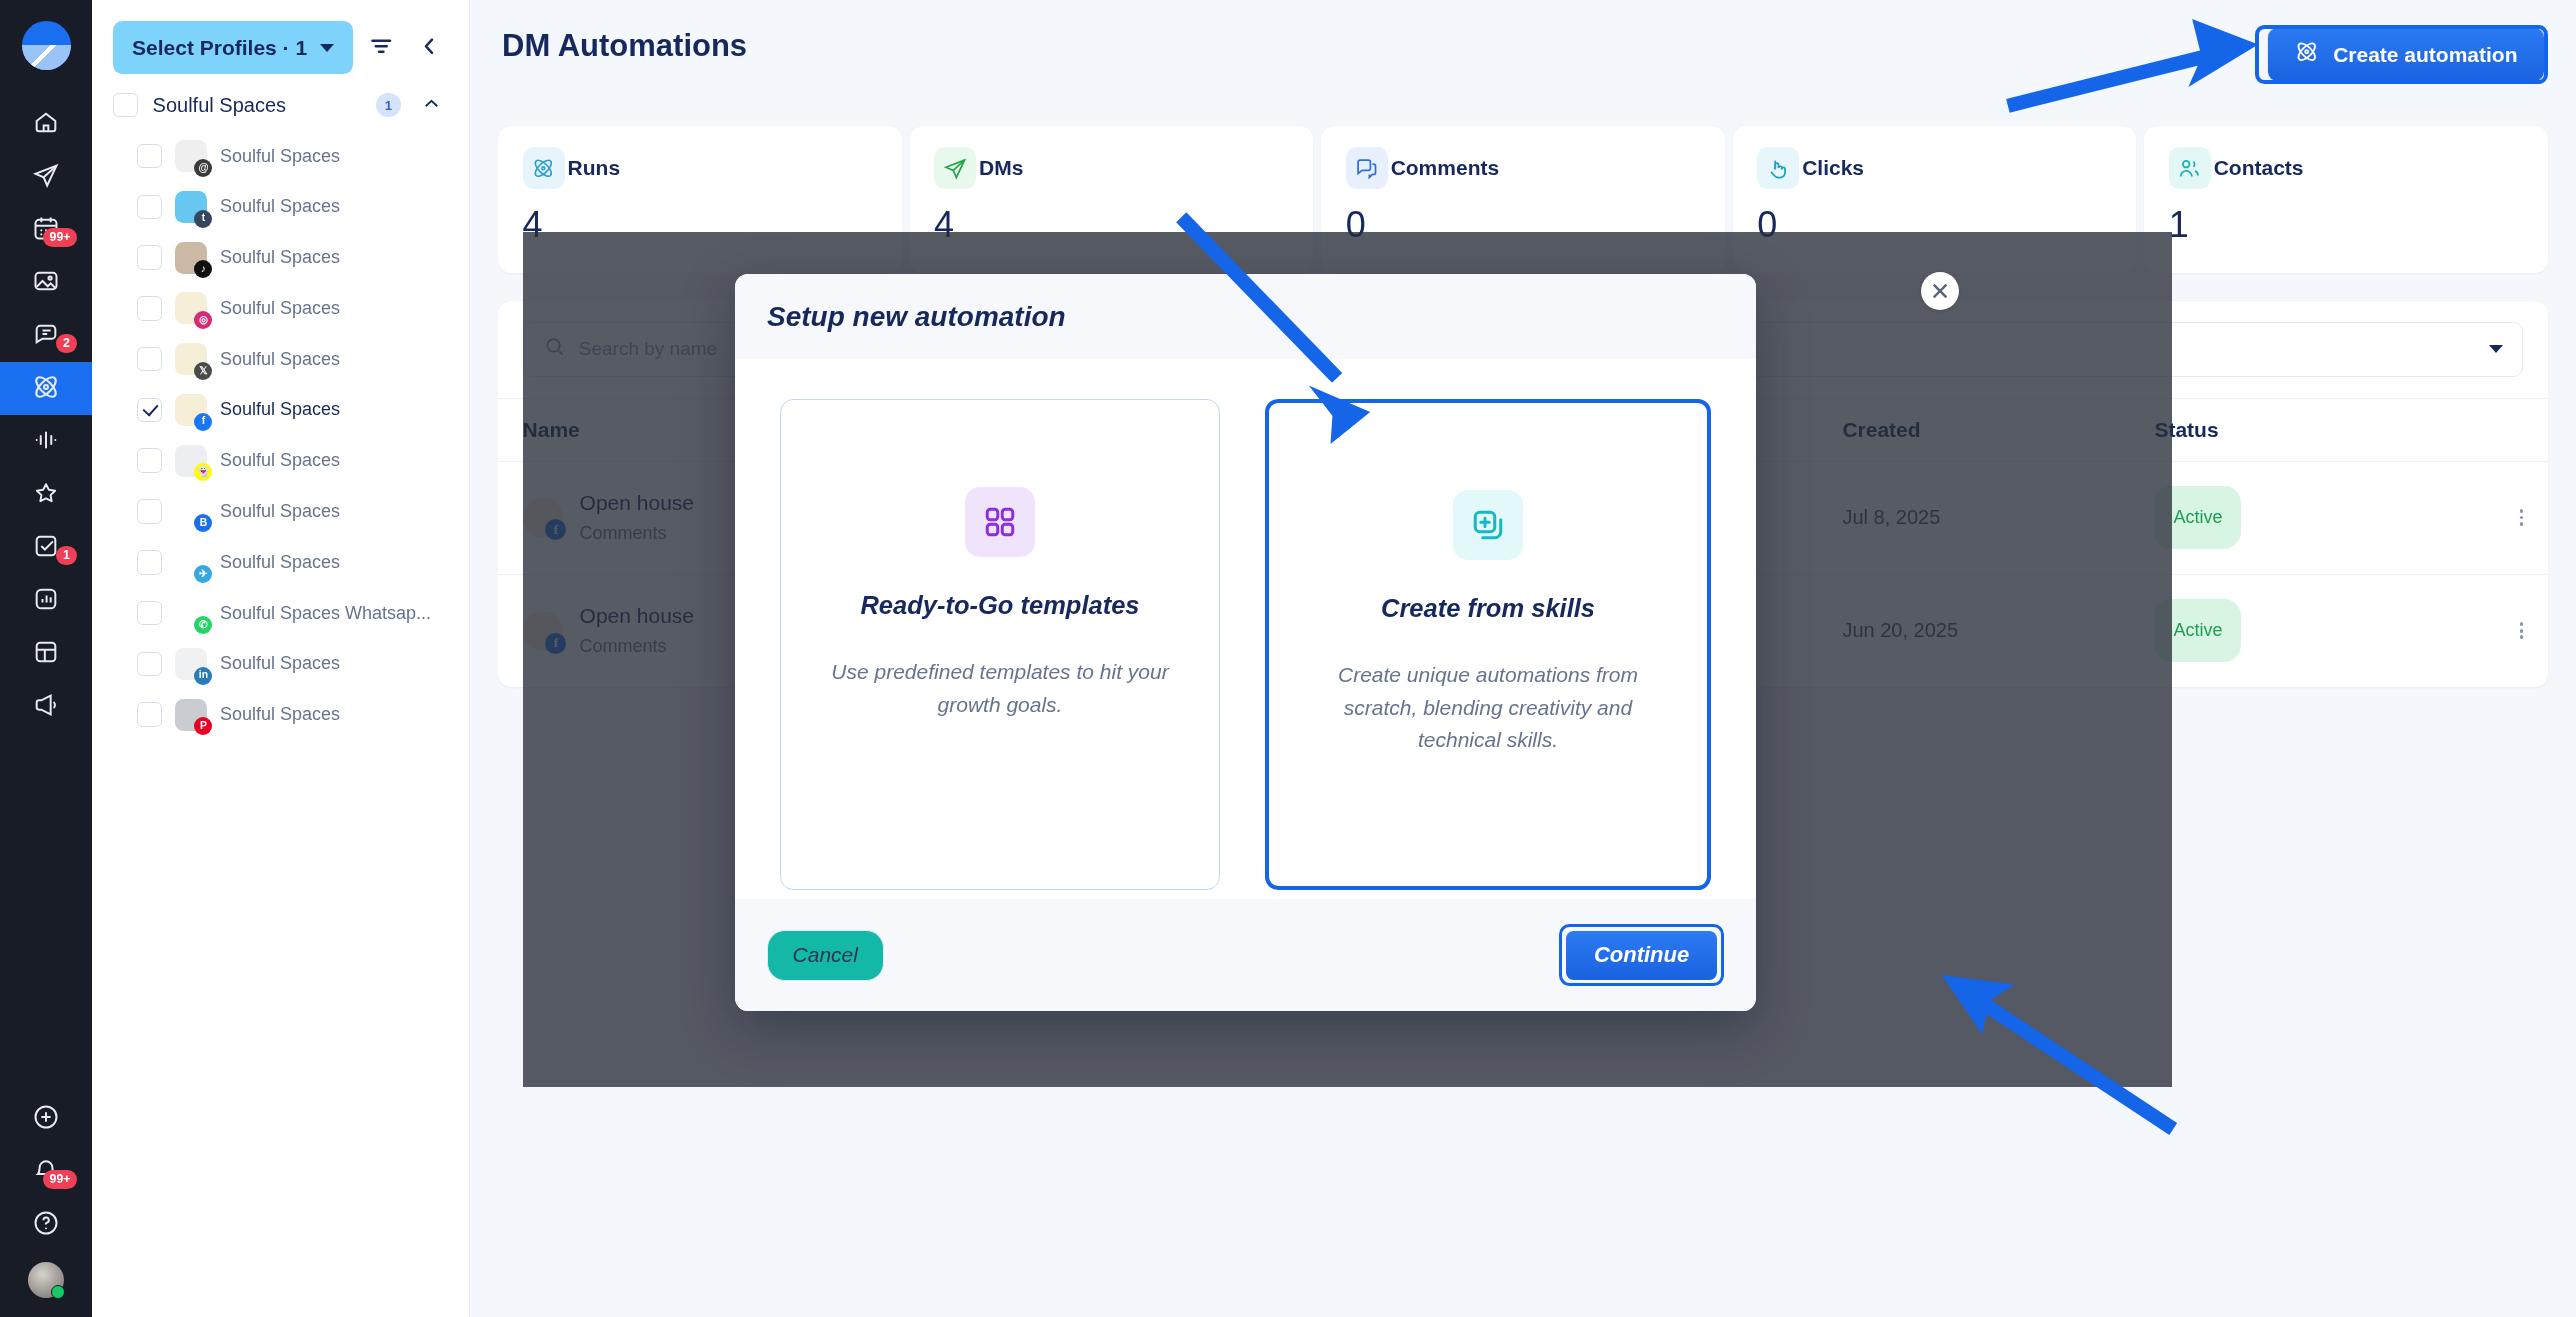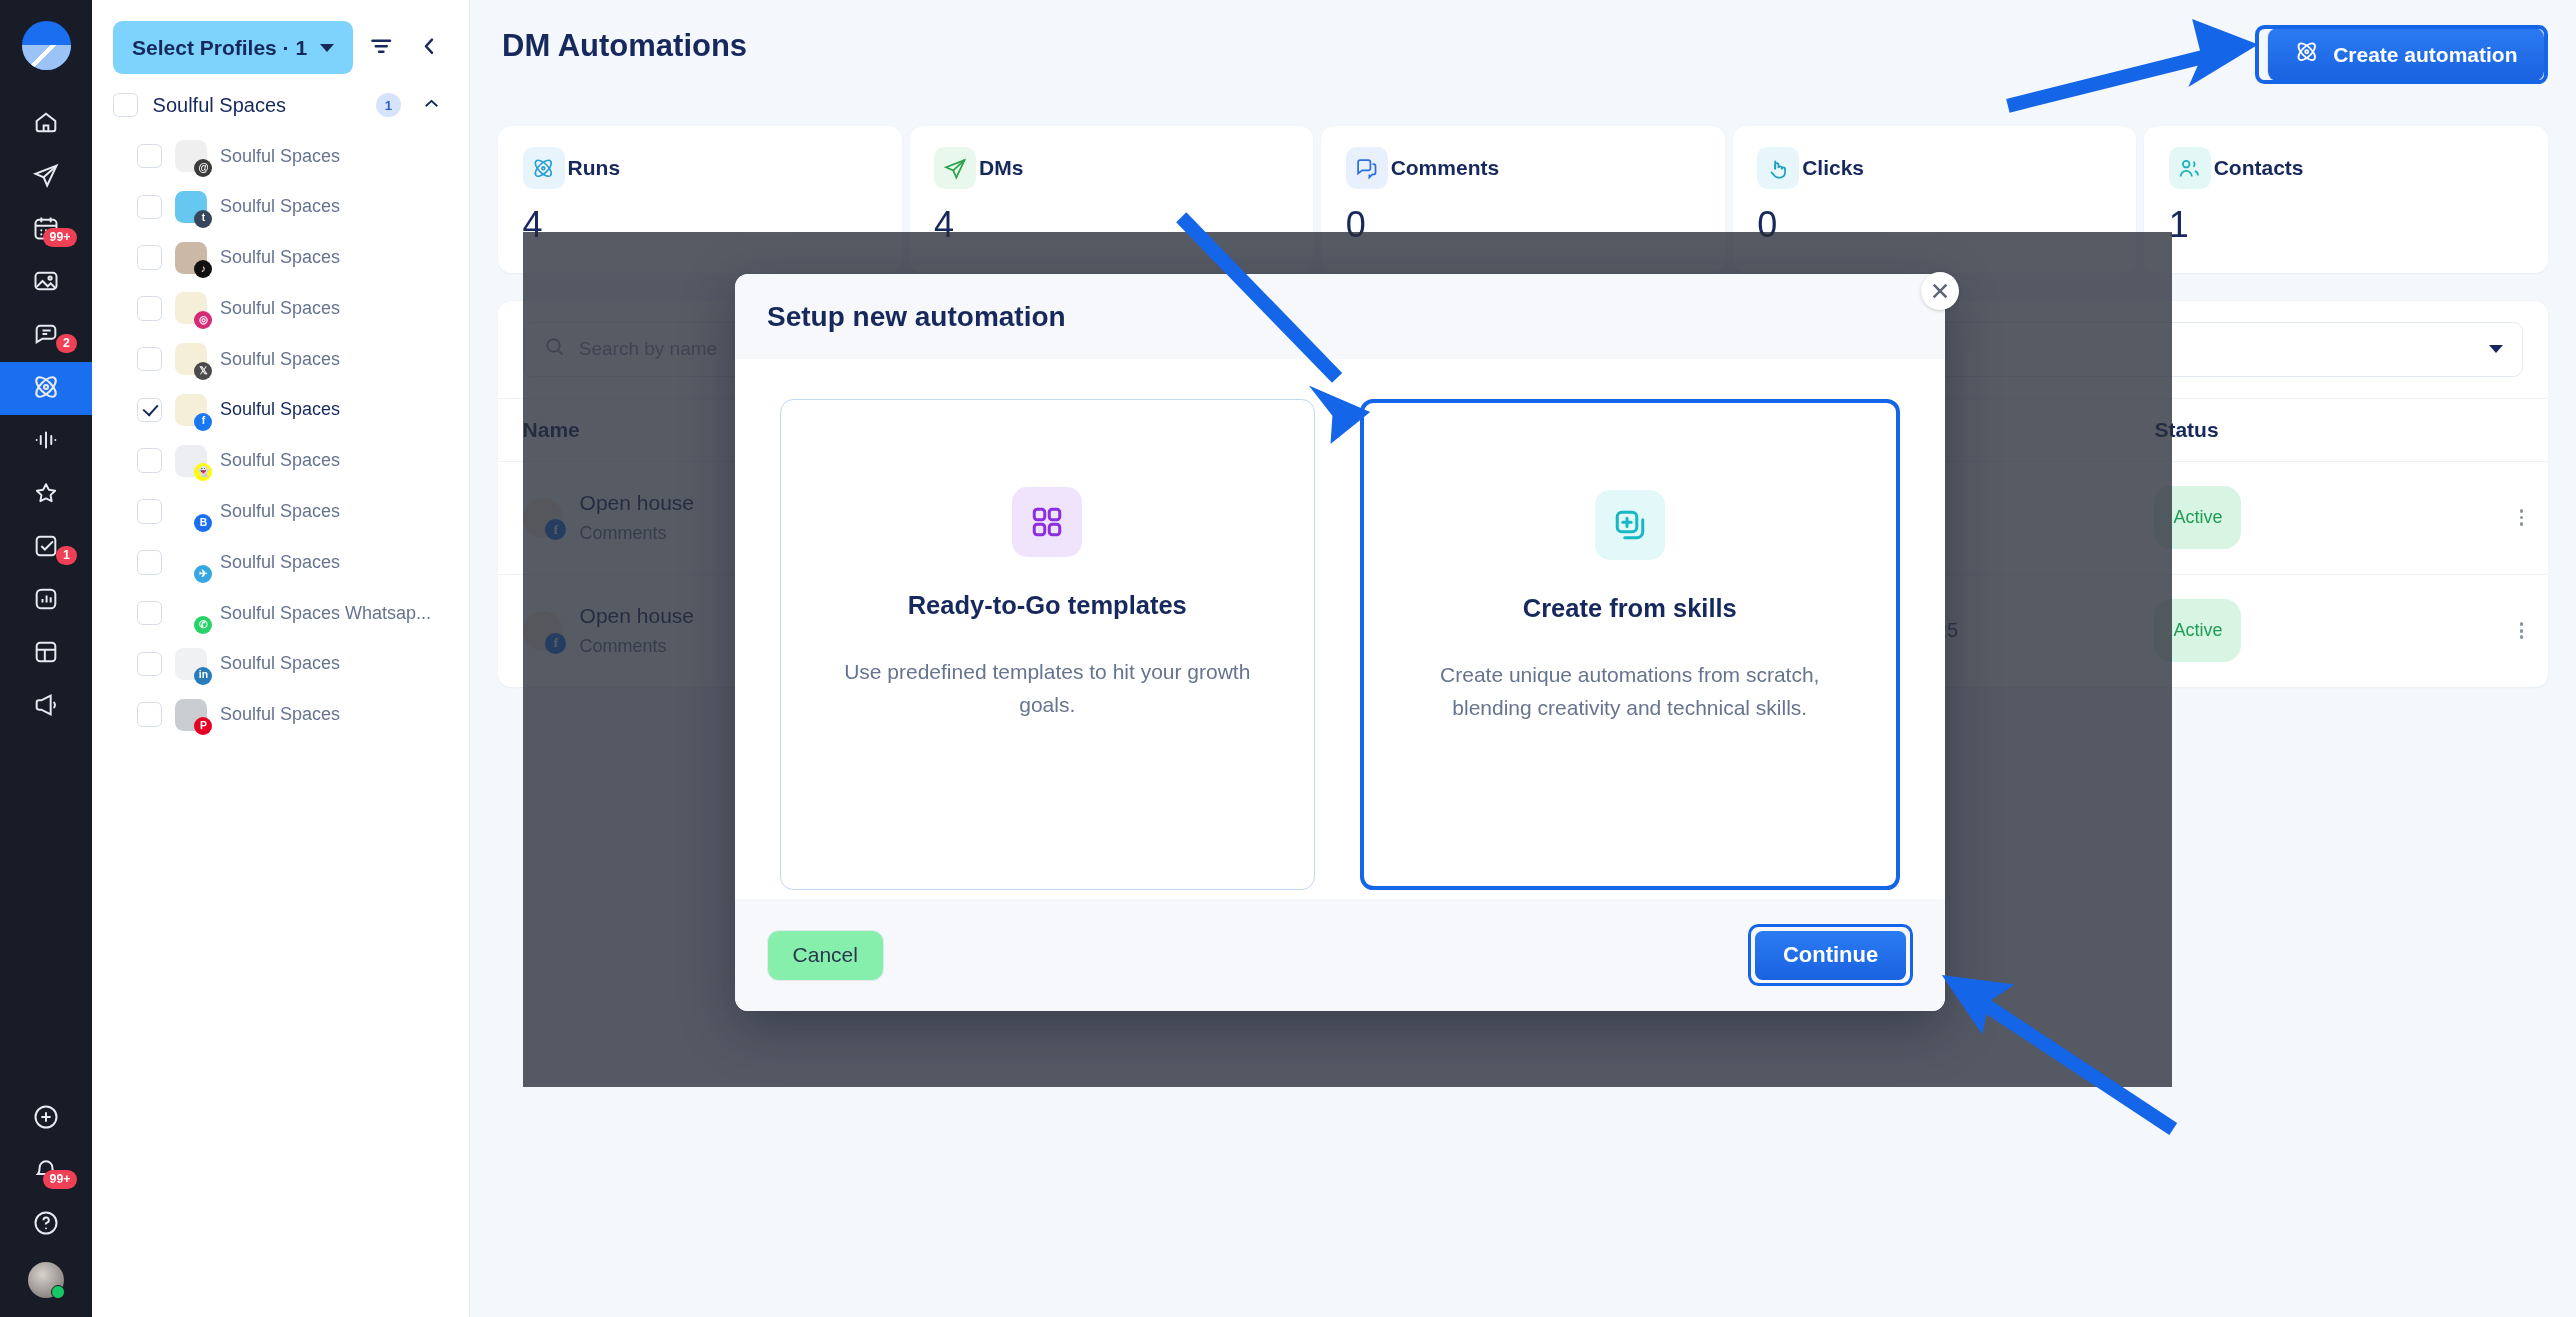--- a/index.html
+++ b/index.html
@@ -160,23 +160,23 @@
   .pill { background:#d8f5e3; color:#1f9d55; border-radius: 17px; padding: 21px 19px; font-size:18px; display:inline-block; }
   .kebab { color:#66748f; font-size: 19px; letter-spacing:0; line-height: 5.7px; text-align:right; cursor:pointer;}
   .kebab div{ width:3.8px;height:3.8px;border-radius:50%;background:#8a95ab;margin:2.8px 0 2.8px auto;}
 
   
   .scrim {
     position:absolute; left: 523px; top: 232px; width: 1649px; height: 855px;
     background: rgba(40,45,56,.78);
   }
   .modal {
-    position:absolute; left: 735px; top: 274px; width: 1210px; height: 737px;
+    position:absolute; left: 735px; top: 274px; width: 1021px; height: 737px;
     background:#fff; border-radius: 13.2px; box-shadow: 0 17px 51px rgba(8,16,38,.35);
-    display:flex; flex-direction:column; overflow:hidden;
+    display:flex; flex-direction:column; overflow:hidden;font-style:italic;
   }
   .modal-head {
     background:#f6f8fc; padding: 26.5px 32px; font-size: 28px; color:#17295c; font-weight: 600;
   }
   .modal-x {
     position:absolute; left: 1921px; top: 272px; width: 38px; height:38px; border-radius:50%;
     background:#fff; display:flex; align-items:center; justify-content:center;
     color:#5b6478; font-size: 24.6px; cursor:pointer; z-index: 30;
     box-shadow: 0 0.9px 3.8px rgba(0,0,0,.18);
   }
@@ -187,21 +187,21 @@
   }
   .opt-card.plain { border: 1.5px solid #c3d6f2; }
   .opt-card.selected { border: 4.7px solid #1565e8; }
   .opt-ic { width: 70px; height: 70px; border-radius: 15px; display:flex; align-items:center; justify-content:center; }
   .opt-title { margin-top: 34px; font-size: 25.5px; font-weight: 700; color:#17295c; }
   .opt-desc { margin-top: 36px; font-size: 21px; color:#66748f; text-align:center; line-height: 1.55; }
   .modal-foot {
     background:#f6f8fc; padding: 24.6px 32px; display:flex; align-items:center; justify-content:space-between;
   }
   .btn-cancel {
-    background:#86efac; border:0.9px solid #e3e9f3; border-radius: 12px; padding: 0 24.6px; height: 51px;
+    background:#14b8a6; border:0.9px solid #e3e9f3; border-radius: 18px; padding: 0 24.6px; height: 51px;
     display:flex; align-items:center; font-size: 21px; color:#2b374f; cursor:pointer;
   }
   .continue-wrap { border: 3.8px solid #1565e8; border-radius: 10.4px; padding: 3.8px; }
   .btn-continue {
     background: linear-gradient(180deg,#2b7bf3 0%, #1a62e0 100%); color:#fff; border-radius: 7.6px;
     padding: 0 28px; height: 49px; display:flex; align-items:center; font-size: 22px; font-weight:600; cursor:pointer;
   }
 
   
   .anno { position:absolute; z-index: 60; pointer-events:none; }

